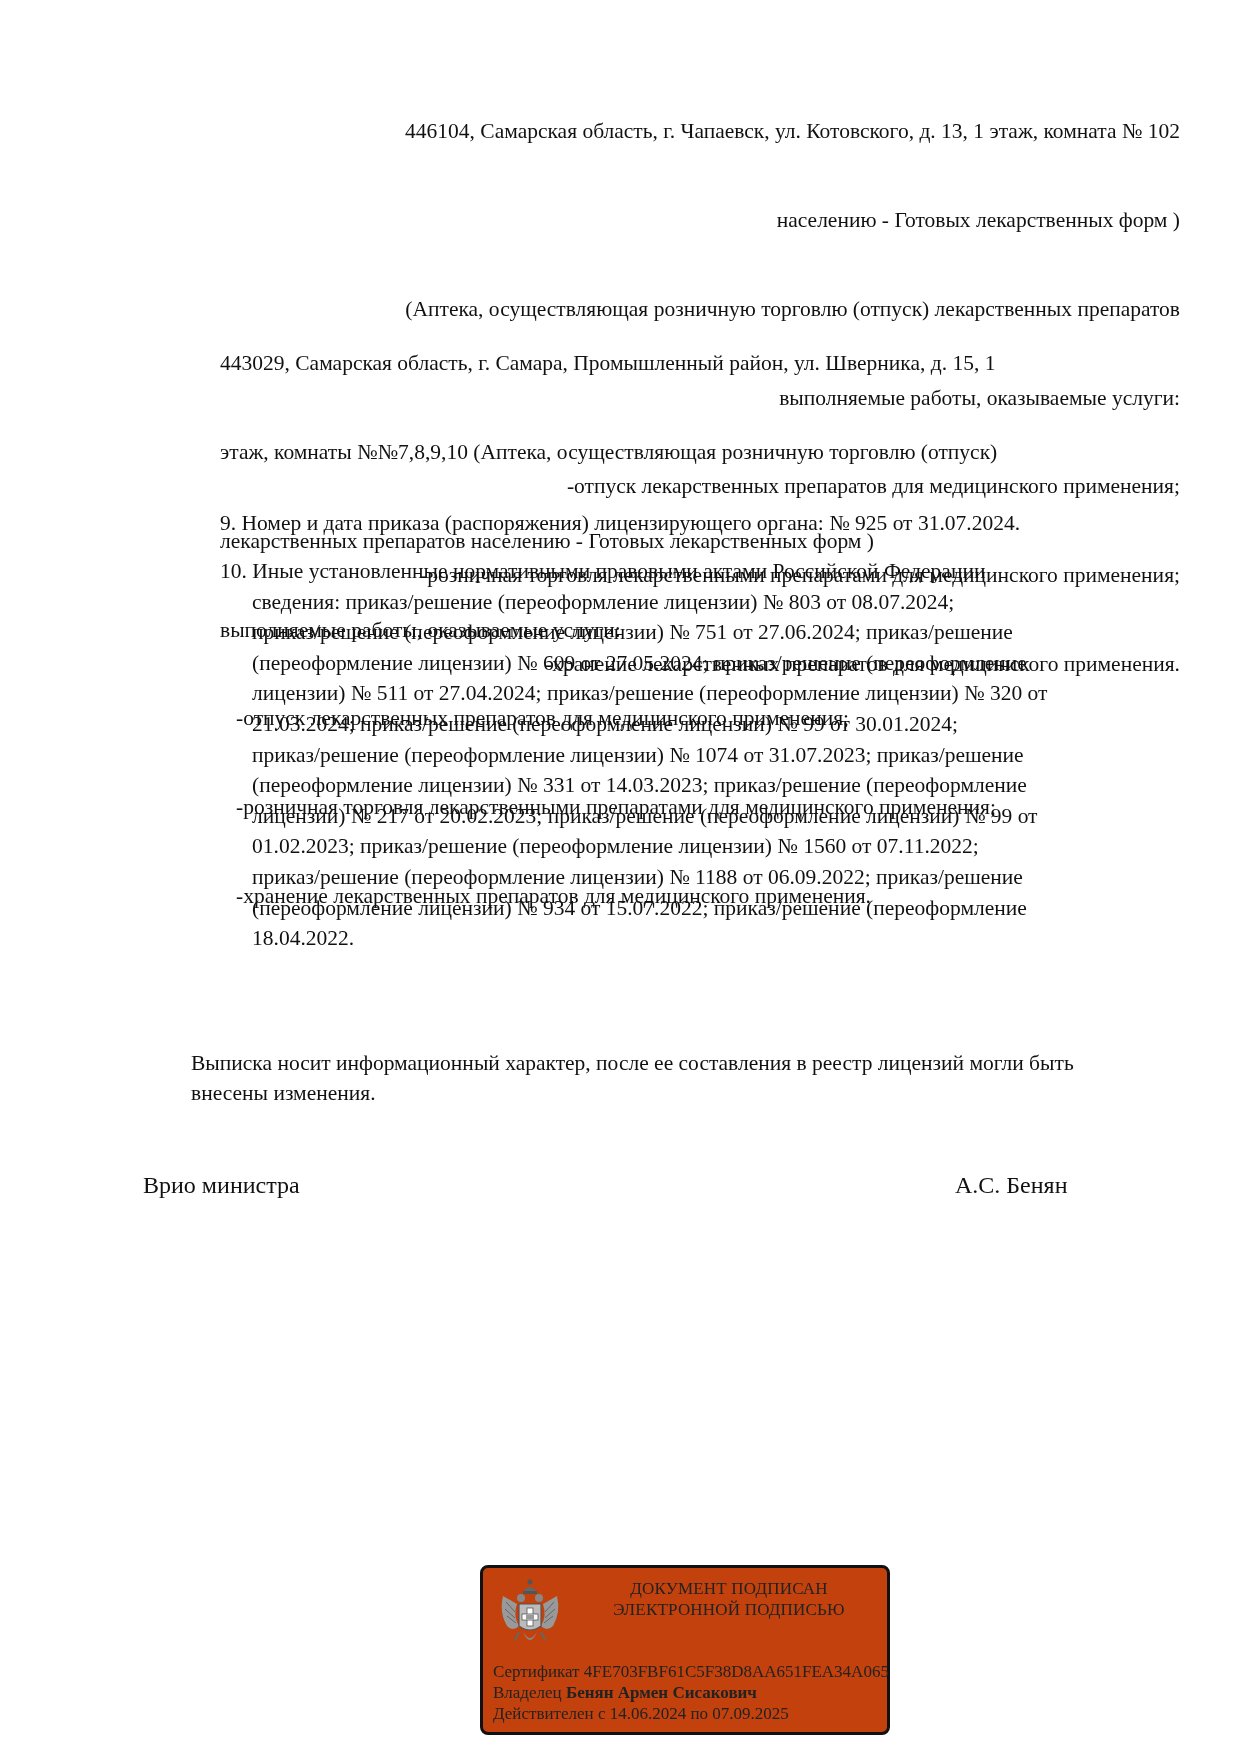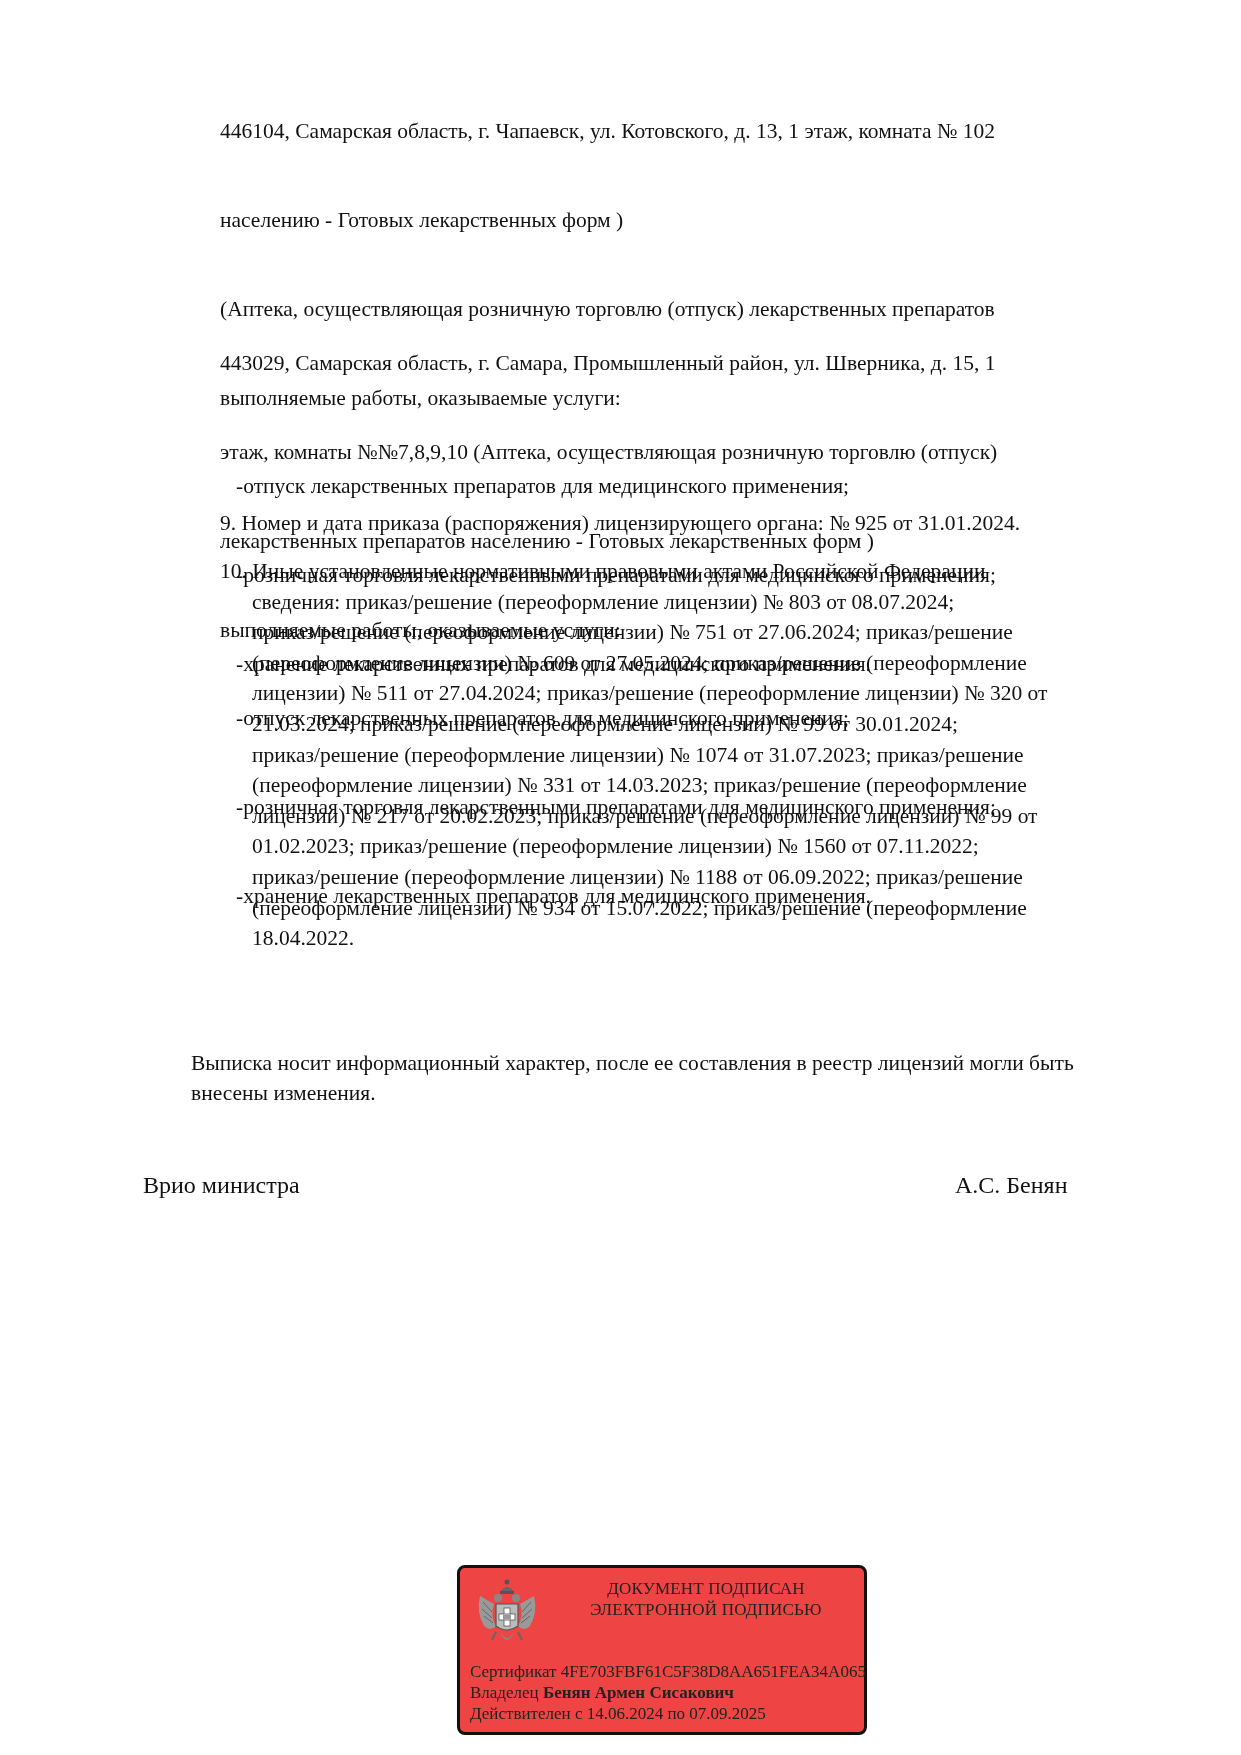--- a/index.html
+++ b/index.html
@@ -24,21 +24,21 @@
     .block {
       position: absolute;
       left: 220px;
       width: 960px;
       line-height: 29.6px;
       white-space: pre-wrap;
     }
     .line { display: block; white-space: nowrap; }
     .bullet { display: block; padding-left: 16px; white-space: nowrap; }
 
-    #addr1 { top: 58px; }
+    #addr1 { top: 58px; text-align: right; }
     #addr2 { top: 290px; }
 
     #item9 {
       position: absolute;
       left: 220px;
       top: 508px;
       line-height: 30px;
       white-space: nowrap;
     }
     #item10 {
@@ -71,27 +71,27 @@
       position: absolute;
       left: 955px;
       top: 1172px;
       font-size: 24px;
       white-space: nowrap;
     }
 
     
     #stamp {
       position: absolute;
-      left: 457px;
+      left: 480px;
       top: 1565px;
       width: 404px;
       height: 164px;
       border: 3px solid #111;
       border-radius: 8px;
-      background: #ef4444;
+      background: #c2410c;
       font-family: "Liberation Serif", serif;
     }
     #stamp .emblem {
       position: absolute;
       left: 14px;
       top: 8px;
       width: 66px;
       height: 76px;
     }
     #stamp .title {
@@ -136,21 +136,21 @@
   <div class="block" id="addr2">
     <span class="line">443029, Самарская область, г. Самара, Промышленный район, ул. Шверника, д. 15, 1</span>
     <span class="line">этаж, комнаты №№7,8,9,10 (Аптека, осуществляющая розничную торговлю (отпуск)</span>
     <span class="line">лекарственных препаратов населению  - Готовых лекарственных форм )</span>
     <span class="line">выполняемые работы, оказываемые услуги:</span>
     <span class="bullet">-отпуск лекарственных препаратов для медицинского применения;</span>
     <span class="bullet">-розничная торговля лекарственными препаратами для медицинского применения;</span>
     <span class="bullet">-хранение лекарственных препаратов для медицинского применения.</span>
   </div>
 
-  <div id="item9">9. Номер и дата приказа (распоряжения) лицензирующего органа: № 925 от 31.01.2024.</div>
+  <div id="item9">9. Номер и дата приказа (распоряжения) лицензирующего органа: № 925 от 31.07.2024.</div>
 
   <div id="item10">
     <span class="first">10. Иные установленные нормативными правовыми актами Российской Федерации</span>
     <span class="cont">сведения: приказ/решение (переоформление лицензии) № 803 от 08.07.2024;</span>
     <span class="cont">приказ/решение (переоформление лицензии) № 751 от 27.06.2024; приказ/решение</span>
     <span class="cont">(переоформление лицензии) № 609 от 27.05.2024; приказ/решение (переоформление</span>
     <span class="cont">лицензии) № 511 от 27.04.2024; приказ/решение (переоформление лицензии) № 320 от</span>
     <span class="cont">21.03.2024; приказ/решение (переоформление лицензии) № 99 от 30.01.2024;</span>
     <span class="cont">приказ/решение (переоформление лицензии) № 1074 от 31.07.2023; приказ/решение</span>
     <span class="cont">(переоформление лицензии) № 331 от 14.03.2023; приказ/решение (переоформление</span>

